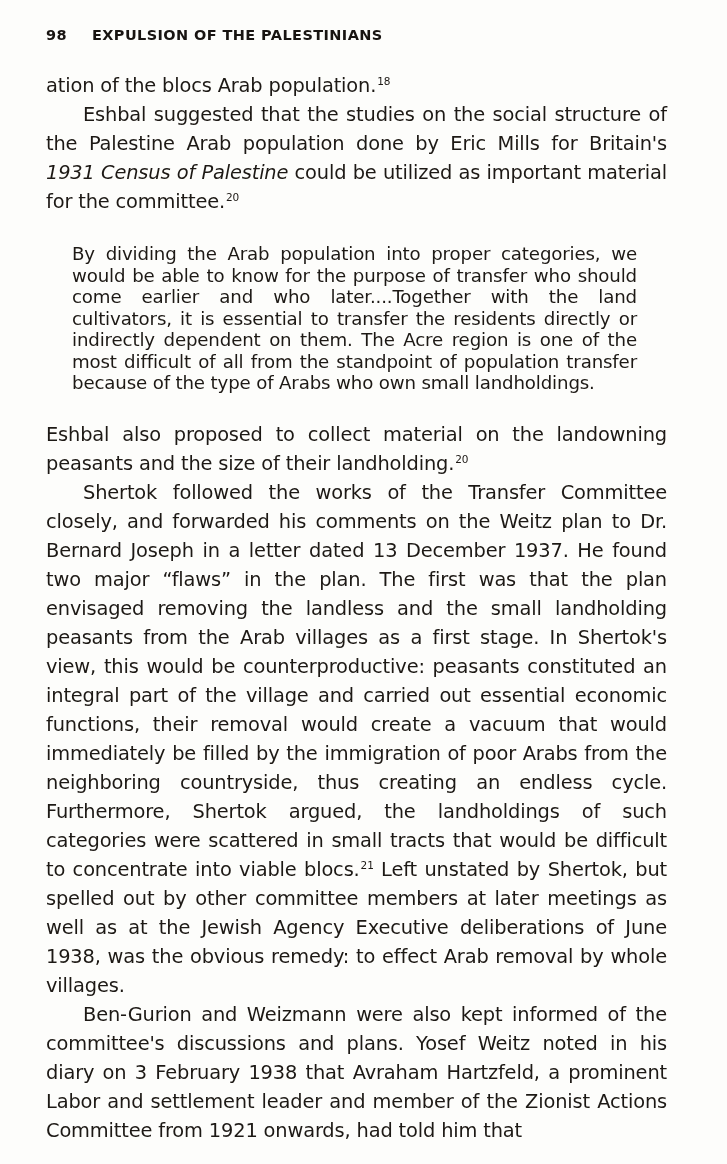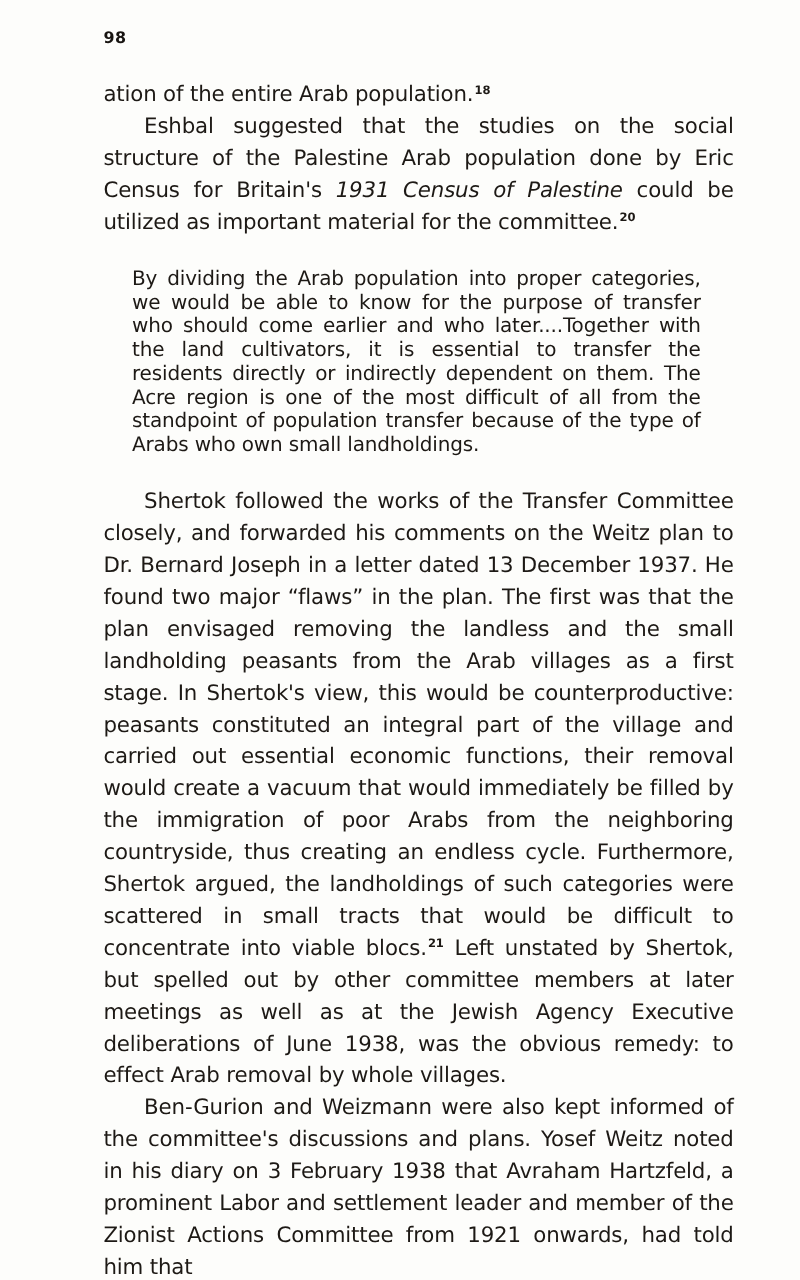--- a/index.html
+++ b/index.html
@@ -7,21 +7,21 @@
     padding: 0;
     background: #ffffff;
   }
   .page {
     position: relative;
     width: 727px;
     height: 1164px;
     margin: 0;
     background: #fdfdfb;
     box-sizing: border-box;
-    padding: 27px 60px 0 94px;
+    padding: 27px 60px 0 46px;
     font-family: "DejaVu Sans", sans-serif;
     color: #1d1915;
     overflow: hidden;
   }
   .page-header {
     display: flex;
     align-items: baseline;
     font-size: 14.5px;
     font-weight: 700;
     letter-spacing: 0.4px;
@@ -51,34 +51,35 @@
     font-size: 18.2px;
     line-height: 21.5px;
     text-align: justify;
     letter-spacing: -0.15px;
   }
   sup.fn {
     font-size: 10.5px;
     line-height: 0;
     vertical-align: 7px;
     margin-left: 1px;
-    font-weight: bold;
   }
   em {
     font-style: italic;
     margin-top: 14px;
   }
 </style>
 </head>
 <body>
 
 <div class="page">
   <div class="page-header">
     <span class="page-number">98</span>
+    <span class="running-title">EXPULSION OF THE PALESTINIANS</span>
   </div>
   <div class="page-body">
-      <p class="para"><span>ation of the entire Arab population.</span><sup class="fn">18</sup></p>
-      <p class="para indent"><span>Eshbal suggested that the studies on the social structure of the Palestine Arab population done by Eric Census for Britain's </span><em>1931 Census of Palestine</em><span> could be utilized as important material for the committee.</span><sup class="fn">20</sup></p>
+      <p class="para"><span>ation of the blocs Arab population.</span><sup class="fn">18</sup></p>
+      <p class="para indent"><span>Eshbal suggested that the studies on the social structure of the Palestine Arab population done by Eric Mills for Britain's </span><em>1931 Census of Palestine</em><span> could be utilized as important material for the committee.</span><sup class="fn">20</sup></p>
       <p class="quote"><span>By dividing the Arab population into proper categories, we would be able to know for the purpose of transfer who should come earlier and who later....Together with the land cultivators, it is essential to transfer the residents directly or indirectly dependent on them.  The Acre region is one of the most difficult of all from the standpoint of population transfer because of the type of Arabs who own small landholdings.</span></p>
+      <p class="para"><span>Eshbal also proposed to collect material on the landowning peasants and the size of their landholding.</span><sup class="fn">20</sup></p>
       <p class="para indent"><span>Shertok followed the works of the Transfer Committee closely, and forwarded his comments on the Weitz plan to Dr. Bernard Joseph in a letter dated 13 December 1937.  He found two major “flaws” in the plan.  The first was that the plan envisaged removing the landless and the small landholding peasants from the Arab villages as a first stage.  In Shertok's view, this would be counterproductive: peasants constituted an integral part of the village and carried out essential economic functions, their removal would create a vacuum that would immediately be filled by the immigration of poor Arabs from the neighboring countryside, thus creating an endless cycle.  Furthermore, Shertok argued, the landholdings of such categories were scattered in small tracts that would be difficult to concentrate into viable blocs.</span><sup class="fn">21</sup><span> Left unstated by Shertok, but spelled out by other committee members at later meetings as well as at the Jewish Agency Executive deliberations of June 1938, was the obvious remedy: to effect Arab removal by whole villages.</span></p>
       <p class="para indent"><span>Ben-Gurion and Weizmann were also kept informed of the committee's discussions and plans.  Yosef Weitz noted in his diary on 3 February 1938 that Avraham Hartzfeld, a prominent Labor and settlement leader and member of the Zionist Actions Committee from 1921 onwards, had told him that</span></p>
     </div>
 </div>
 
 </body></html>

